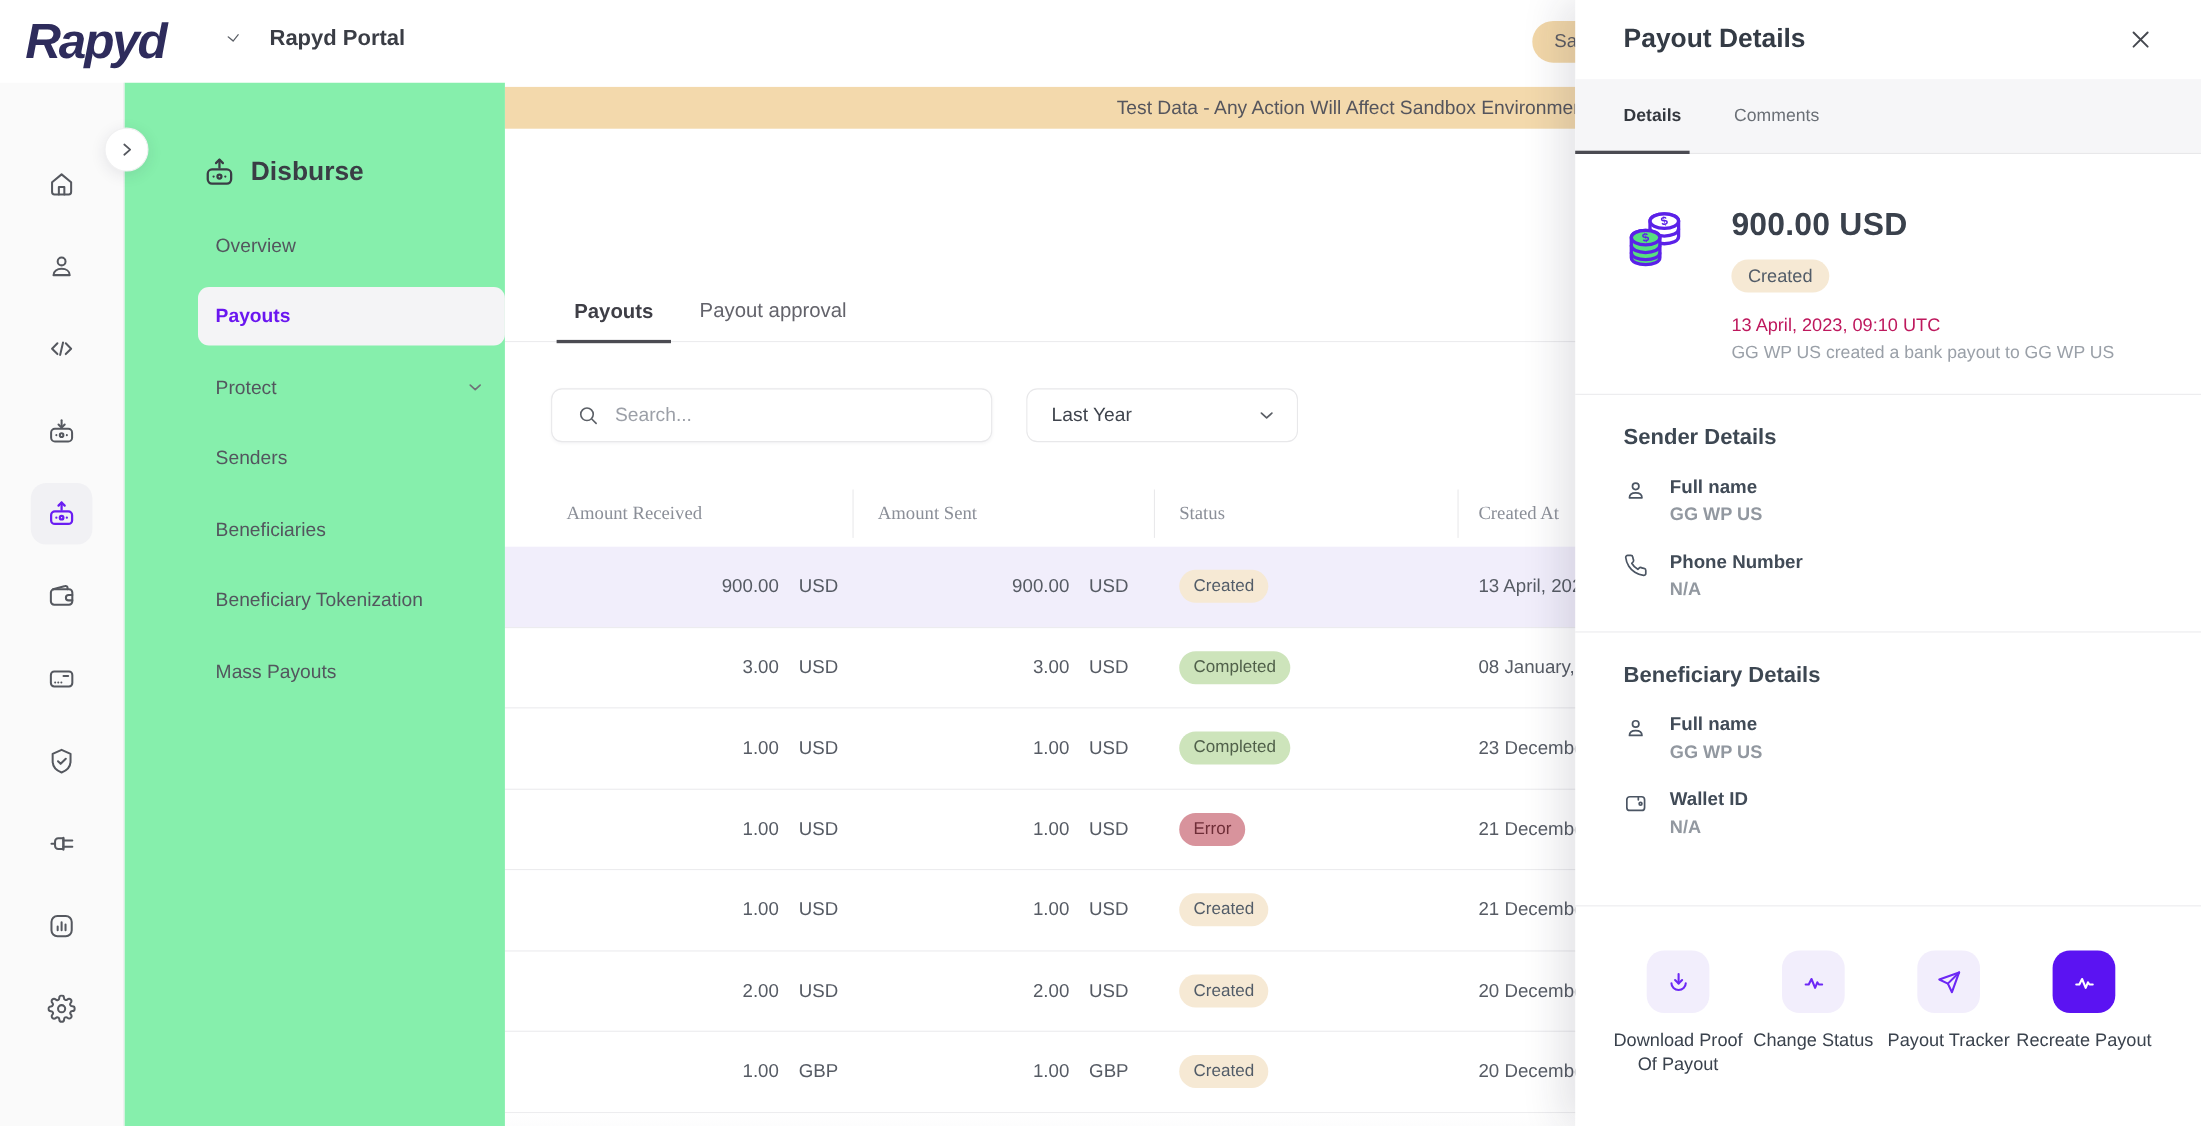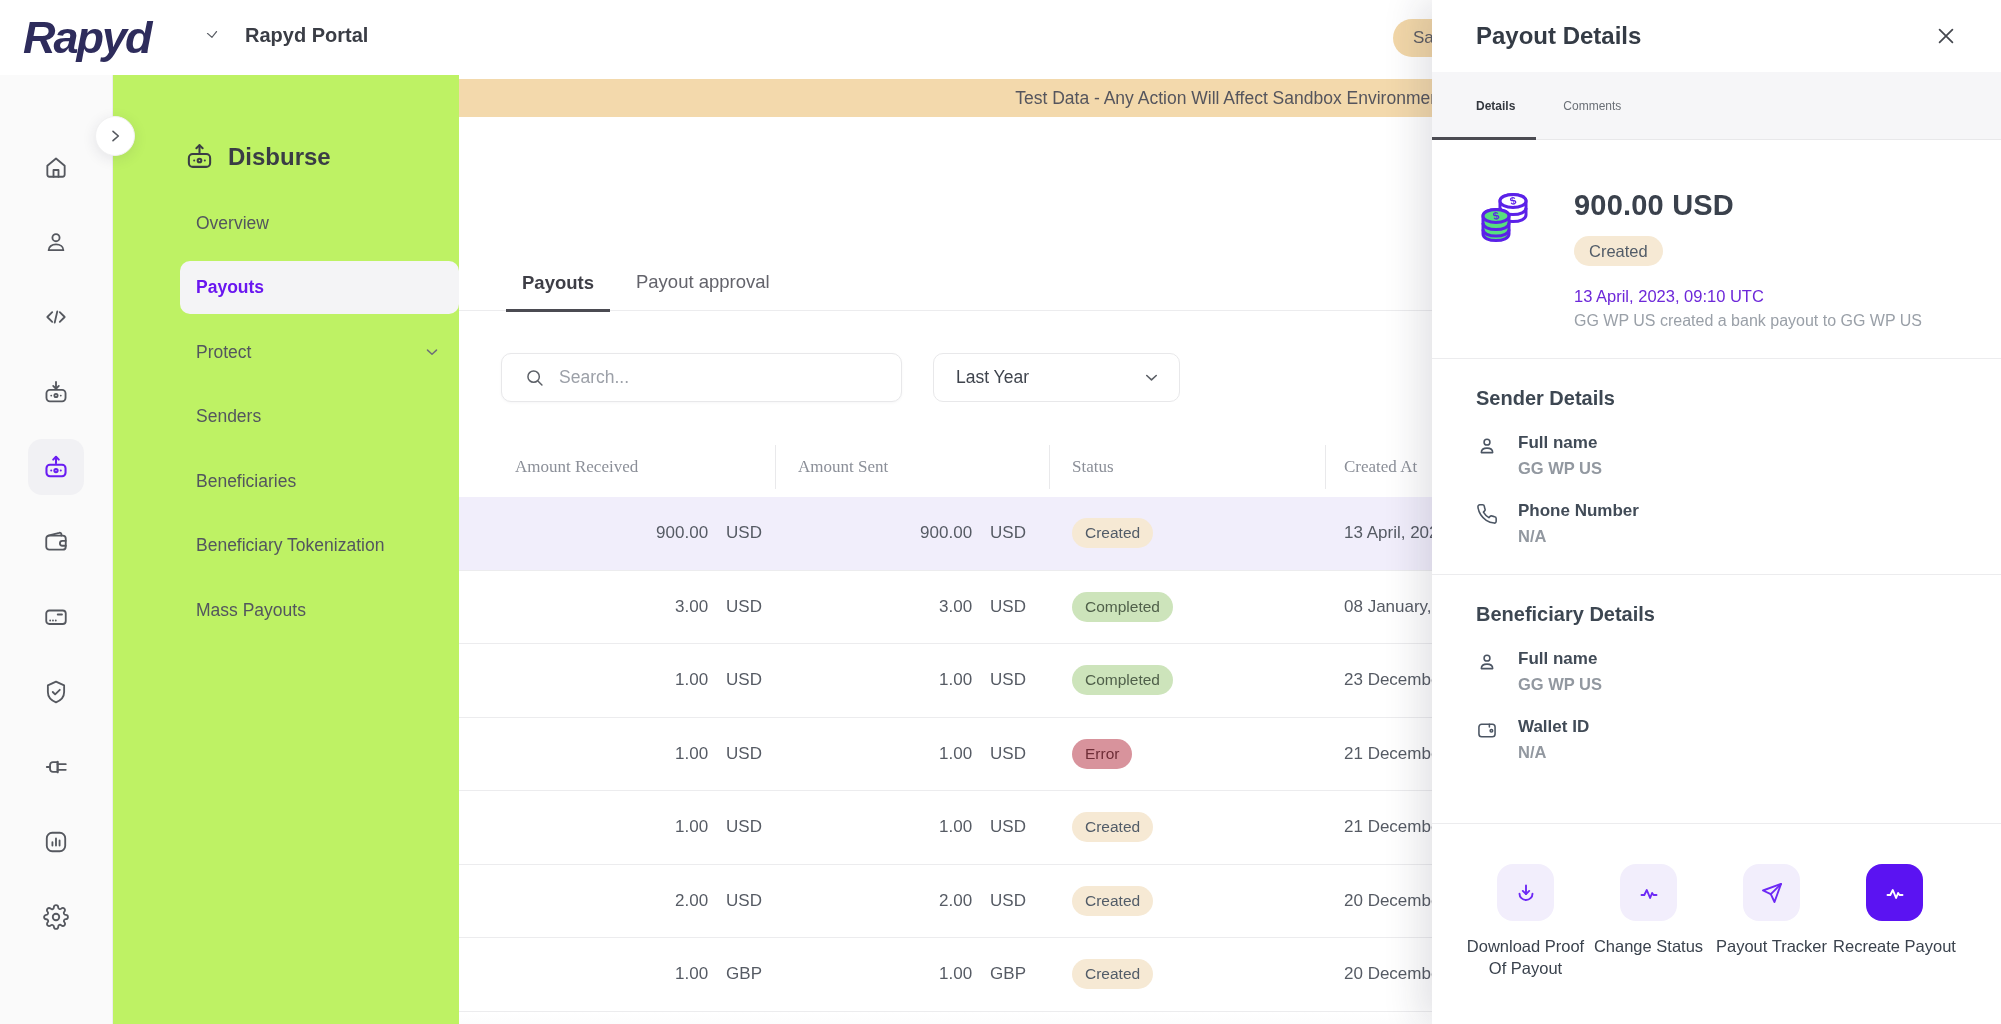--- a/index.html
+++ b/index.html
@@ -23,21 +23,21 @@
     border-right:1px solid #ededef; display:flex; flex-direction:column; align-items:center;
     padding-top:64px; gap:19px; z-index:4; }
   .rail-btn { width:56px; height:56px; border-radius:14px; display:flex; align-items:center;
     justify-content:center; color:#55585f; cursor:pointer; }
   .rail-btn.active { background:#f1f1f4; color:#6a1df2; }
   .expand-btn { position:absolute; left:95px; top:116px; width:40px; height:40px; border-radius:50%;
     background:#fff; border:1px solid #f1f1f2; box-shadow:0 3px 14px rgba(40,40,70,.10);
     display:flex; align-items:center; justify-content:center; color:#55585f; z-index:6; cursor:pointer; }
 
   
-  .subnav { position:absolute; top:75px; left:113px; bottom:0; width:346px; background:#bef264; z-index:3; }
+  .subnav { position:absolute; top:75px; left:113px; bottom:0; width:346px; background:#86efac; z-index:3; }
   .subnav-header { position:absolute; left:72px; top:67px; display:flex; align-items:center; gap:14px;
     color:#3a3d45; }
   .subnav-header .title { font-size:24px; font-weight:700; }
   .subnav-items { position:absolute; top:116px; left:0; right:0; list-style:none; }
   .subnav-items li { position:relative; height:64.5px; display:flex; align-items:center;
     padding-left:83px; font-size:17.5px; color:#53565e; cursor:pointer; }
   .subnav-items li .lbl { position:relative; z-index:1; }
   .subnav-items li.active::before { content:""; position:absolute; left:67px; right:0; top:5px;
     bottom:6px; background:#f4f4f6; border-radius:10px; }
   .subnav-items li.active .lbl { color:#6a16f0; font-weight:700; }
@@ -95,30 +95,30 @@
 
   
   .panel { position:absolute; top:0; right:0; width:569px; height:1024px; background:#fff; z-index:20;
     box-shadow:-14px 0 34px rgba(35,35,60,.12); display:flex; flex-direction:column; }
   .panel-header { height:72px; flex:0 0 72px; display:flex; align-items:center;
     justify-content:space-between; padding:0 44px; }
   .panel-title { font-size:24px; font-weight:700; color:#343b45; }
   .close-btn { color:#45484f; cursor:pointer; }
   .panel-tabs { height:68px; flex:0 0 68px; background:#f6f6f8; border-bottom:1px solid #e8e8ea;
     display:flex; align-items:center; padding-left:44px; gap:48px; position:relative; }
-  .ptab { font-size:12px; color:#6a6f76; cursor:pointer; }
+  .ptab { font-size:16px; color:#6a6f76; cursor:pointer; }
   .ptab.active { color:#34383f; font-weight:700; }
   .ptab-underline { position:absolute; left:0; bottom:-1px; width:104px; height:3.5px; background:#4b4b52; }
 
   .panel-body { padding:0 44px; flex:1; }
   .amount-row { margin-top:49px; display:flex; gap:40px; }
   .amount-big { font-size:29px; font-weight:700; color:#3a414c; letter-spacing:.2px; }
   .status-pill { display:inline-flex; align-items:center; height:30px; padding:0 15px;
     border-radius:15px; background:#f6e9d4; color:#525c68; font-size:16.5px; margin-top:14px; }
-  .created-line { font-size:16.5px; color:#6d28d9; margin-top:21px; }
+  .created-line { font-size:16.5px; color:#be185d; margin-top:21px; }
   .desc-line { font-size:16px; color:#9aa0a8; margin-top:6px; }
   .pdivider { border:none; border-top:1px solid #ececee; margin:28px -44px 0; }
   .section-heading { font-size:20px; font-weight:700; color:#3d4752; margin-top:28px; }
   .field { display:flex; margin-top:23px; gap:20px; }
   .field .ficon { color:#4b5563; margin-top:2px; }
   .field .flabel { font-size:17px; font-weight:700; color:#414b57; }
   .field .fvalue { font-size:16.5px; color:#9298a0; margin-top:6px;font-weight:bold; }
 
   .panel-actions { flex:0 0 201px; border-top:1px solid #ececee; padding:40px 55px 0 32px;
     display:grid; grid-template-columns:repeat(4,123px); }

